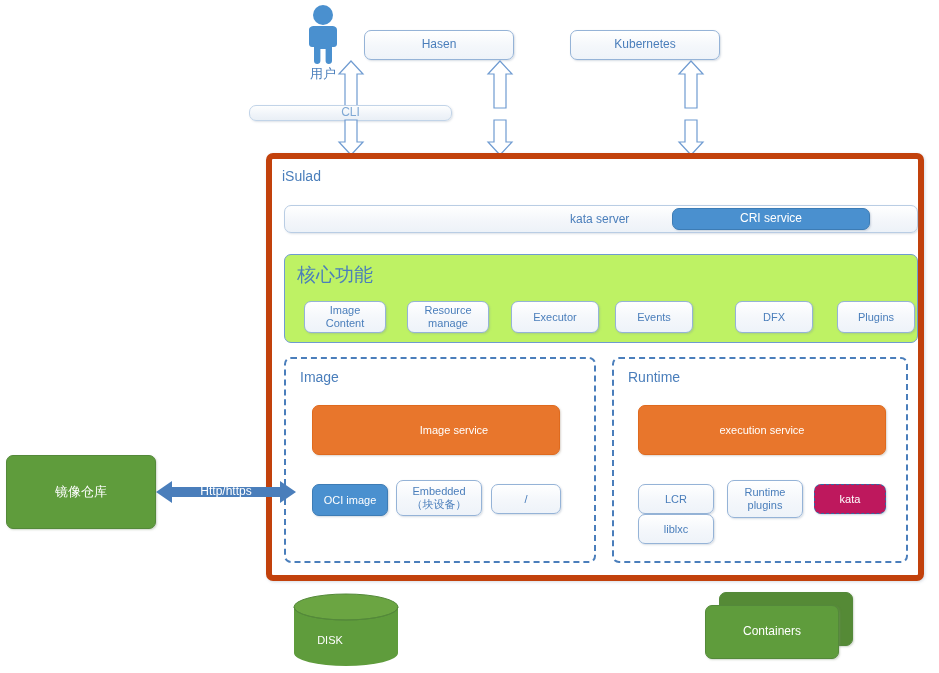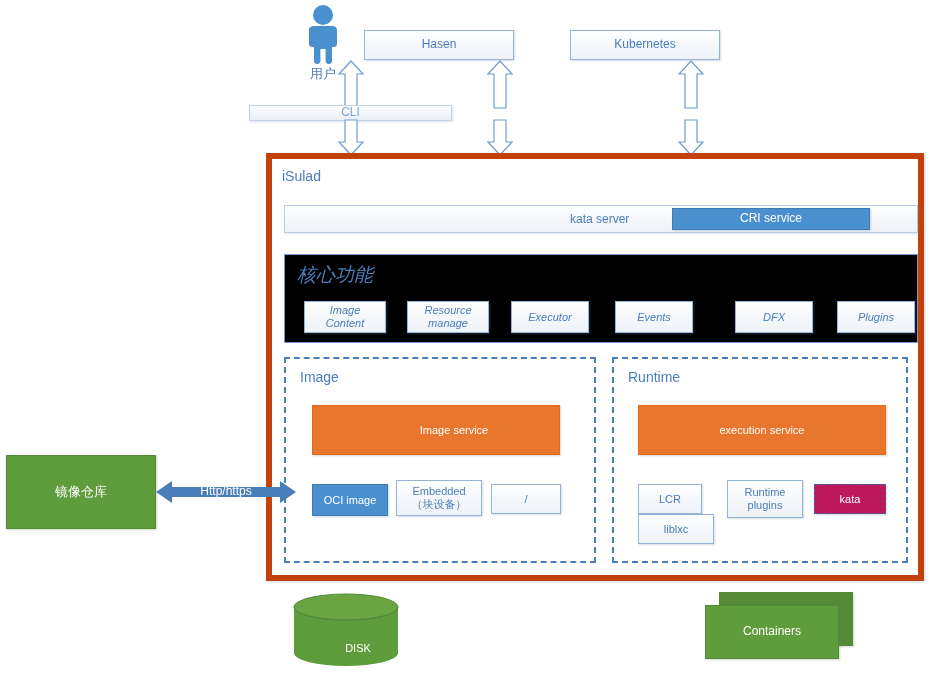--- a/index.html
+++ b/index.html
@@ -10,21 +10,21 @@
   body {
     font-family: "Liberation Sans", sans-serif;
   }
   #canvas {
     position: relative;
     width: 939px;
     height: 673px;
     background: #ffffff;
     overflow: hidden;
   }
-  .abs { position: absolute; box-sizing: border-box; }
+  .abs { position: absolute; box-sizing: border-box; border-radius: 7px; }
 
   
   .ctr {
     display: flex;
     align-items: center;
     justify-content: center;
     text-align: center;
     line-height: 1.15;
   }
 
@@ -60,23 +60,22 @@
     box-shadow: 1px 1px 2px rgba(120,140,110,0.35);
   }
 
   
   .panel-outer {
     background: #ffffff;
     border: 6px solid #c2410c;
     box-shadow: 1px 1px 3px rgba(120,140,165,0.30);
   }
   .panel-inner {
-    background: #000000;
+    background: #bef264;
     border: 1px solid #6f9bd1;
-    font-style: italic;
   }
   .panel-dashed {
     background: #ffffff;
     border: 2px dashed #4a7ebb;
   }
   .panel-title {
     color: #4a7ebb;
     font-size: 14px;
   }
   .panel-title-cn {
@@ -175,21 +174,21 @@
       <div class="abs ctr box-blue t12" style="left:387px; top:2px; width:198px; height:22px;">CRI service</div>
     </div>
 
     <div class="abs panel-inner" style="left:12px; top:95px; width:634px; height:89px;">
       <div class="abs panel-title-cn" style="left:12px; top:7px;">核心功能</div>
 
       <div class="abs ctr box-light t11" style="left:19px; top:46px; width:82px; height:32px; white-space:pre-line;">Image
 Content</div>
       <div class="abs ctr box-light t11" style="left:122px; top:46px; width:82px; height:32px; white-space:pre-line;">Resource
 manage</div>
-      <div class="abs ctr box-light t11" style="left:226px; top:46px; width:78px; height:32px; white-space:pre-line;">Executor</div>
+      <div class="abs ctr box-light t11" style="left:226px; top:46px; width:88px; height:32px; white-space:pre-line;">Executor</div>
       <div class="abs ctr box-light t11" style="left:330px; top:46px; width:78px; height:32px; white-space:pre-line;">Events</div>
       <div class="abs ctr box-light t11" style="left:450px; top:46px; width:78px; height:32px; white-space:pre-line;">DFX</div>
       <div class="abs ctr box-light t11" style="left:552px; top:46px; width:78px; height:32px; white-space:pre-line;">Plugins</div>
     </div>
 
     <div class="abs panel-dashed" style="left:12px; top:198px; width:312px; height:206px;">
       <div class="abs panel-title" style="left:14px; top:10px;">Image</div>
 
       <div class="abs ctr box-orange t11" style="left:26px; top:46px; width:248px; height:50px;padding-left:36px;">Image service</div>
 
@@ -197,21 +196,21 @@
       <div class="abs ctr box-light t11" style="left:110px; top:121px; width:86px; height:36px; white-space:pre-line;">Embedded
 （块设备）</div>
       <div class="abs ctr box-light t11" style="left:205px; top:125px; width:70px; height:30px;">/</div>
     </div>
 
     <div class="abs panel-dashed" style="left:340px; top:198px; width:296px; height:206px;">
       <div class="abs panel-title" style="left:14px; top:10px;">Runtime</div>
 
       <div class="abs ctr box-orange t11" style="left:24px; top:46px; width:248px; height:50px;">execution service</div>
 
-      <div class="abs ctr box-light t11" style="left:24px; top:125px; width:64px; height:30px;">LCR</div>
+      <div class="abs ctr box-light t11" style="left:24px; top:125px; width:76px; height:30px;">LCR</div>
       <div class="abs ctr box-light t11" style="left:24px; top:155px; width:76px; height:30px;">liblxc</div>
       <div class="abs ctr box-light t11" style="left:113px; top:121px; width:76px; height:38px; white-space:pre-line;">Runtime
 plugins</div>
       <div class="abs ctr box-blue-dashed t11" style="left:200px; top:125px; width:72px; height:30px;">kata</div>
     </div>
 
   </div>
 
   <div class="abs ctr box-green t13" style="left:6px; top:455px; width:150px; height:74px;">镜像仓库</div>
 
@@ -222,18 +221,18 @@
   </div>
   <div class="abs ctr t12" style="left:170px; top:484px; width:112px; height:16px; color:#ffffff;">Http/https</div>
 
   <div class="abs" style="left:292px; top:593px; width:108px; height:74px;">
     <svg width="108" height="74" viewBox="0 0 108 74">
       <path d="M2 14 L2 60 A52 13 0 0 0 106 60 L106 14 Z" fill="#5f9c3c"></path>
       <ellipse cx="54" cy="14" rx="52" ry="13" fill="#6ba542" stroke="#54893a" stroke-width="1"></ellipse>
       <path d="M2 14 A52 13 0 0 0 106 14" fill="none" stroke="#54893a" stroke-width="1"></path>
     </svg>
   </div>
-  <div class="abs ctr t11" style="left:304px; top:633px; width:108px; height:14px; color:#ffffff;margin-top:8px;">DISK</div>
+  <div class="abs ctr t11" style="left:276px; top:633px; width:108px; height:14px; color:#ffffff;">DISK</div>
 
   <div class="abs box-green" style="left:719px; top:592px; width:134px; height:54px; background:#558a36;"></div>
   <div class="abs ctr box-green t12" style="left:705px; top:605px; width:134px; height:54px;">Containers</div>
 
 </div>
 
 </body></html>

